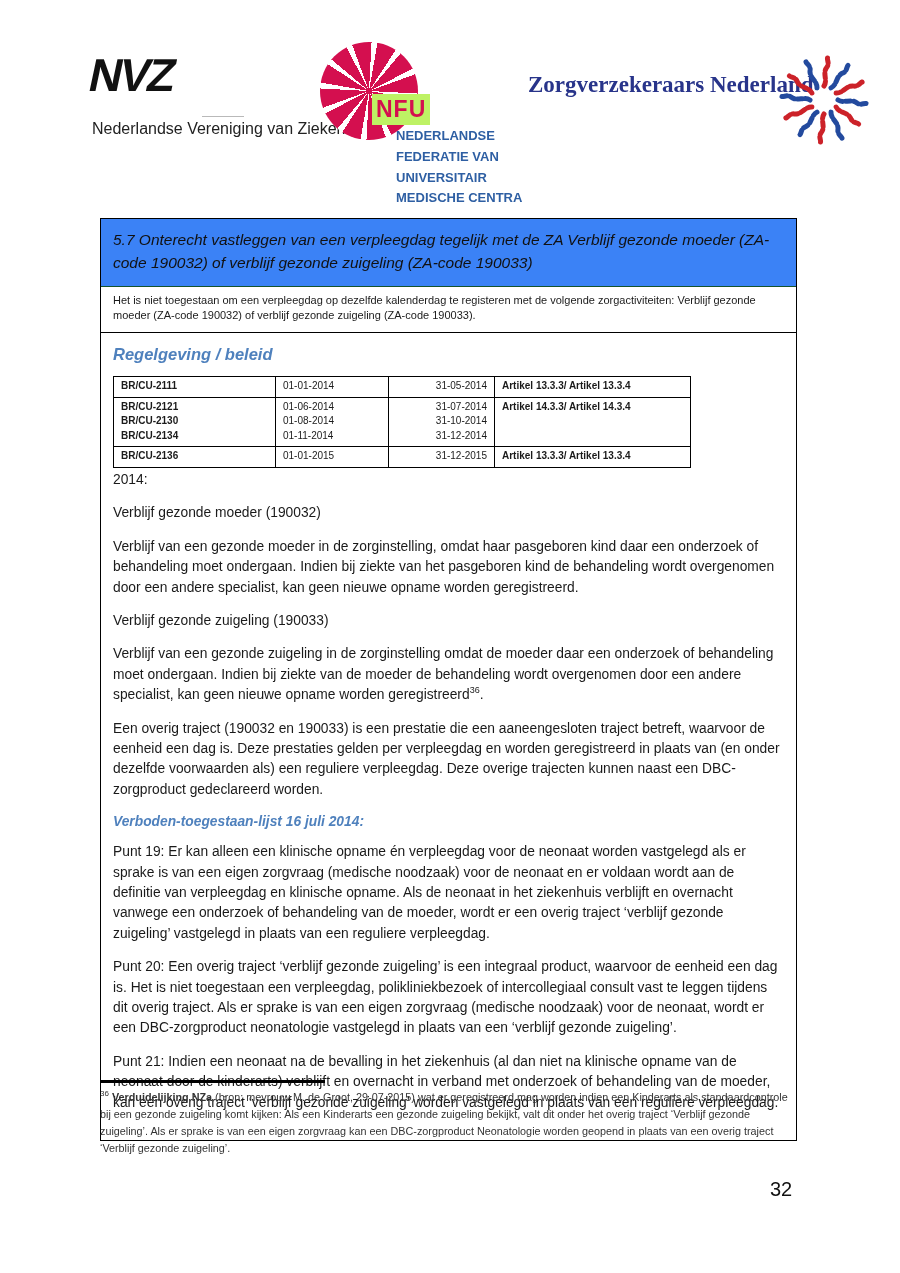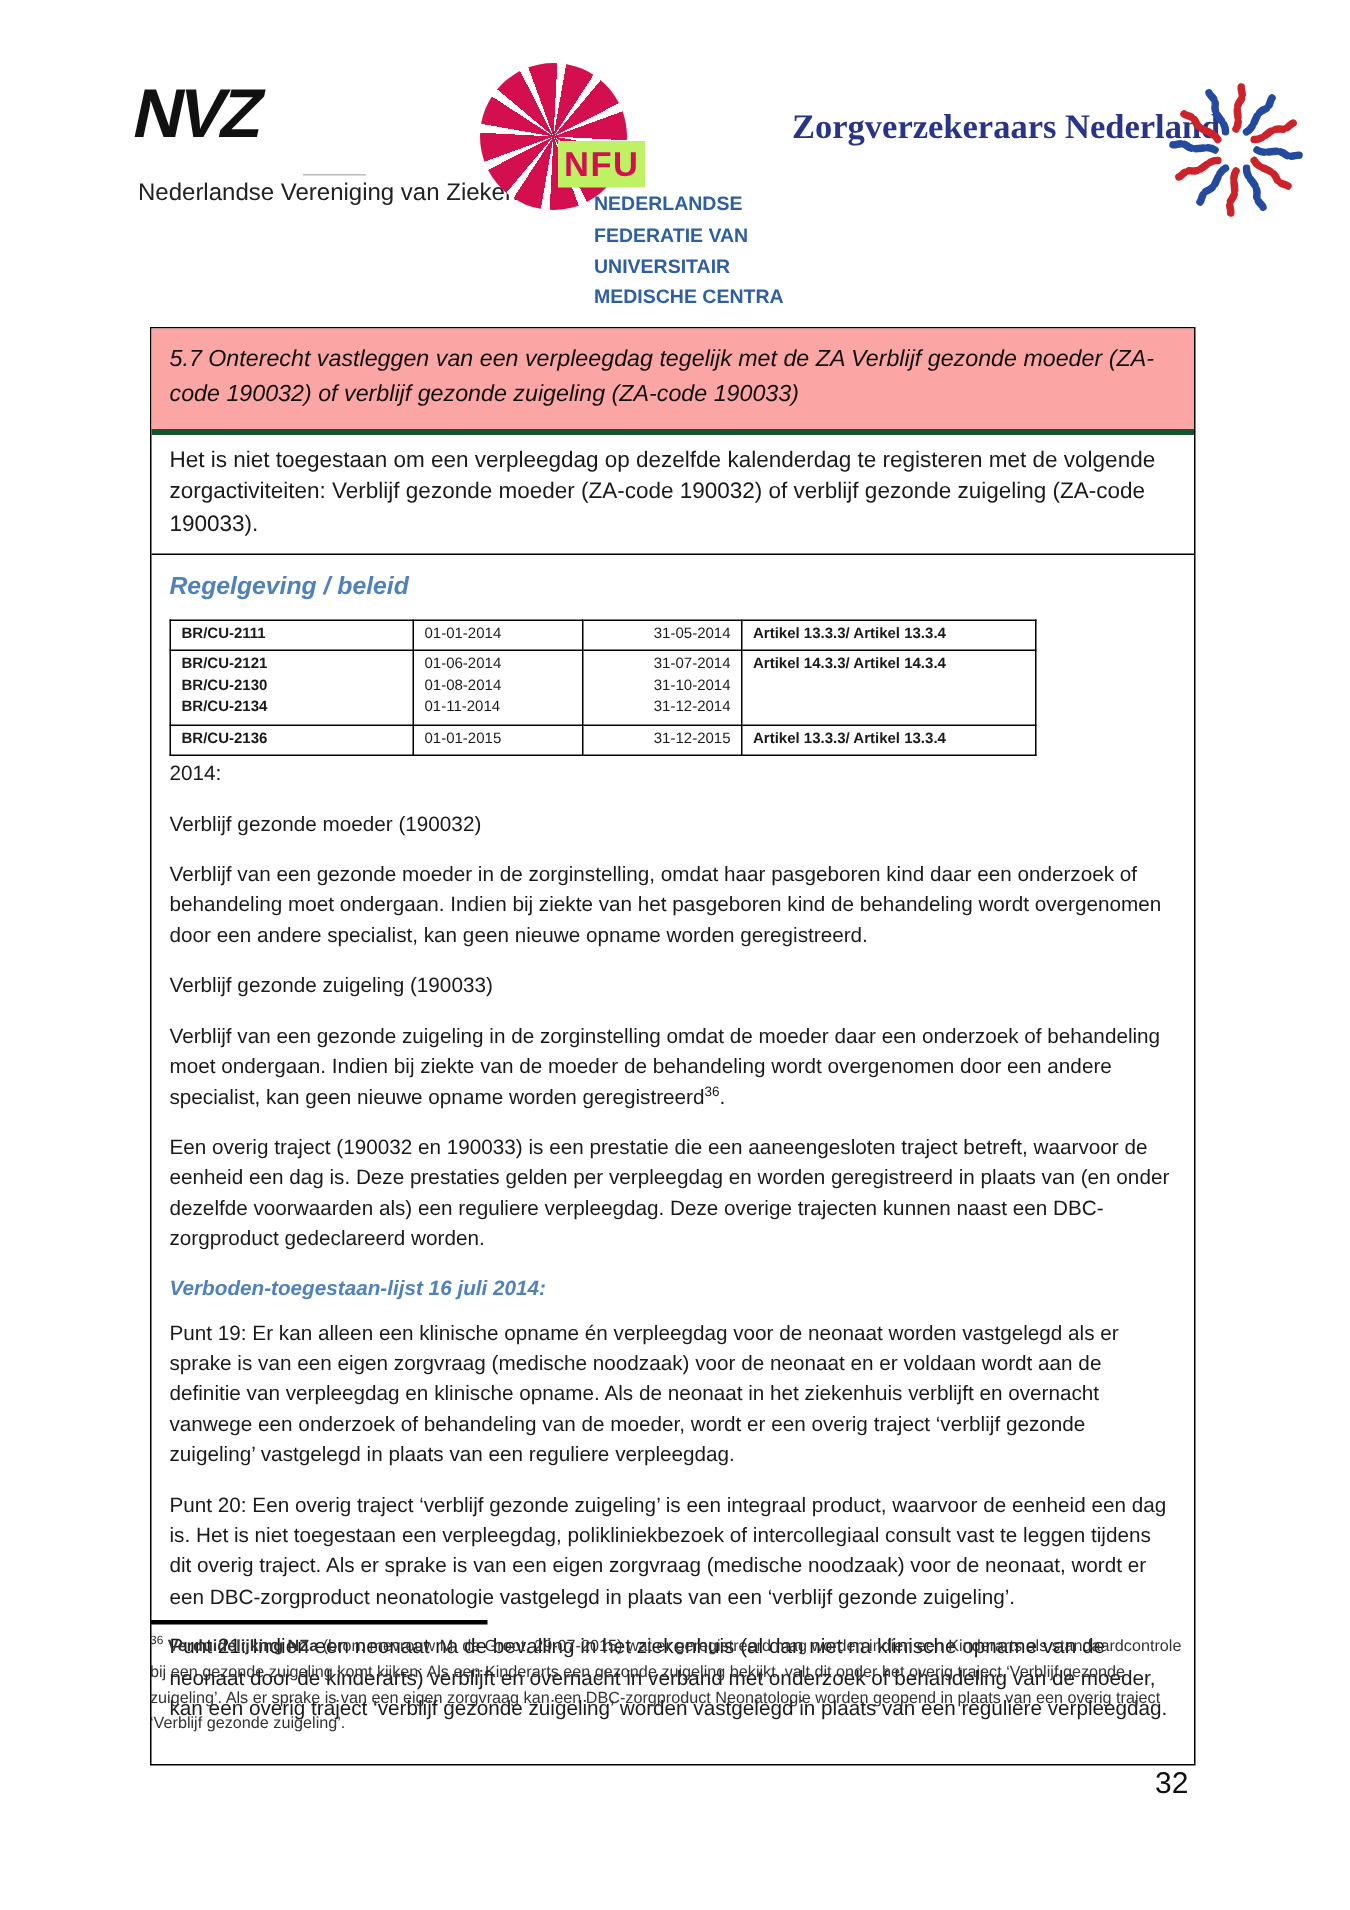--- a/index.html
+++ b/index.html
@@ -39,27 +39,27 @@
     font-weight:bold; font-size:23px; color:#28348a; white-space:nowrap;
   }
   .zn-logo { position:absolute; left:778px; top:48px; }
 
   
   .docbox {
     position:absolute; left:100px; top:218px; width:697px;
     border:1.5px solid #000;
   }
   .sec-heading {
-    background:#fca5a5; border-bottom:4px solid #14532d;
+    background:#3b82f6; border-bottom:1px solid #14532d;
     padding:9px 12px 11px 12px;
     font-style:italic; font-size:15.5px; line-height:1.5; color:#111;
   }
   .sec-intro {
     border-bottom:1px solid #000;
-    padding:6px 12px 8px 12px; font-size:15px; line-height:1.45;
+    padding:6px 12px 8px 12px; font-size:11px; line-height:1.45;
   }
   .sec-main { padding:8px 12px 14px 12px; }
 
   .blue-h1 { color:#4f81bd; font-weight:bold; font-style:italic; font-size:16.5px; margin:4px 0 12px 0; }
   .blue-h2 { color:#4f81bd; font-weight:bold; font-style:italic; font-size:13.8px; margin:14px 0 2px 0; }
 
   table.reg { border-collapse:collapse; margin:2px 0 0 0; }
   table.reg td {
     border:1.5px solid #000; vertical-align:top;
     font-size:10px; line-height:1.45; padding:2px 7px 3px 7px;

